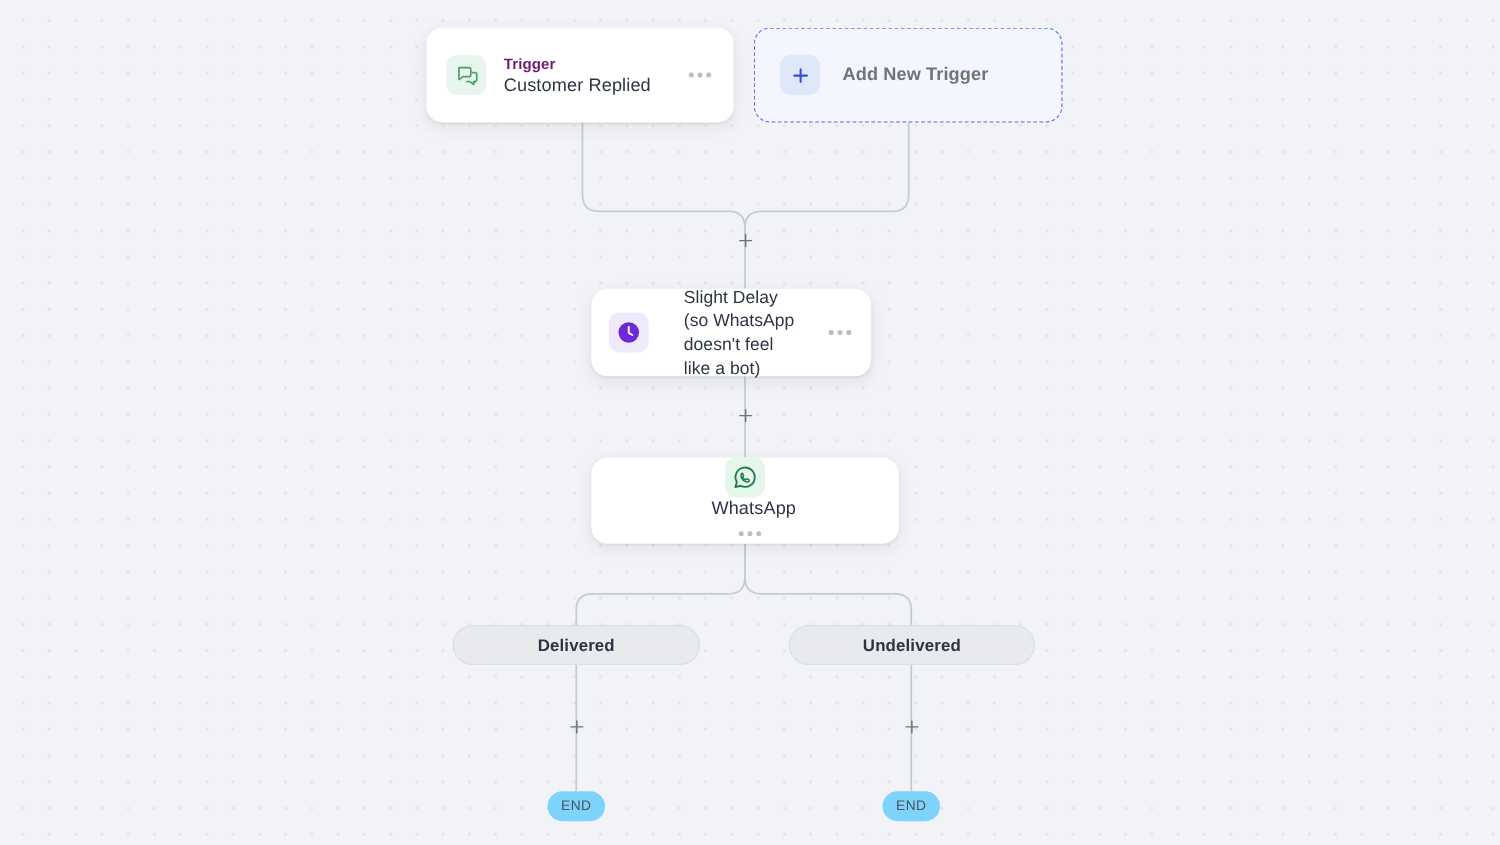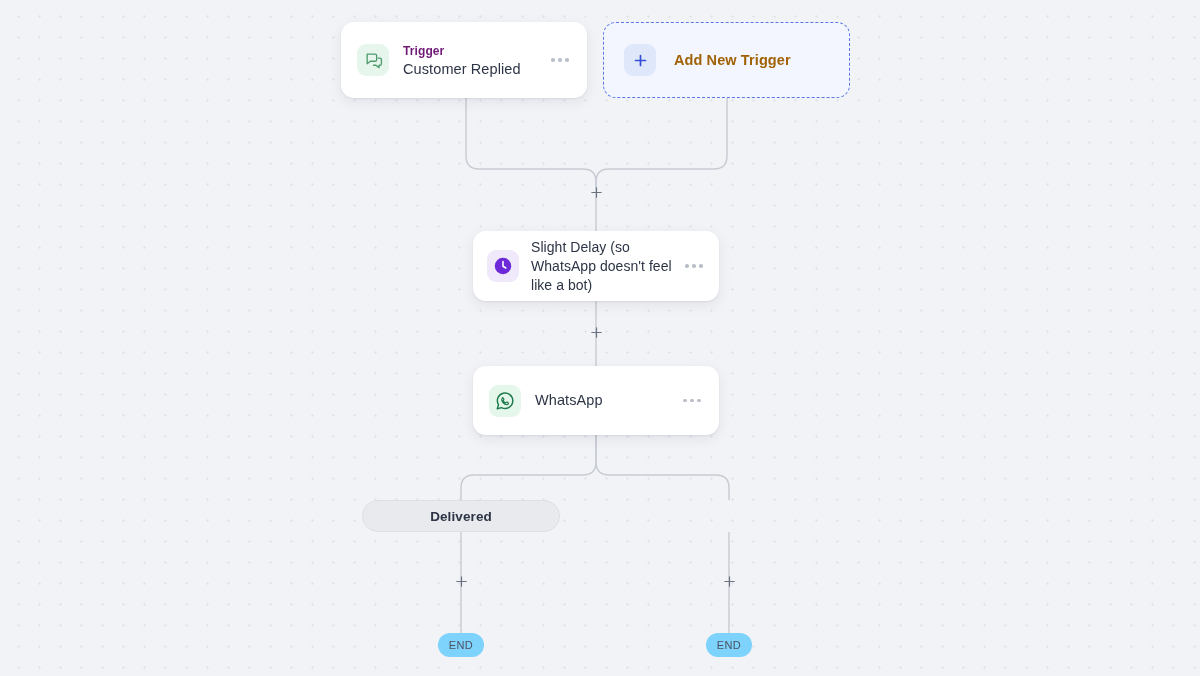--- a/index.html
+++ b/index.html
@@ -130,34 +130,35 @@
     flex: 0 0 32px;
     display: flex;
     align-items: center;
     justify-content: center;
   }
   #add-trigger .plus-tile svg { display: block; }
   .add-label {
     margin-left: 18px;
     font-size: 14.5px;
     font-weight: bold;
-    color: #a16207;
+    color: #737373;
     letter-spacing: .1px;
   }
 
   #delay-card {
     left: 473px; top: 231px;
-    width: 246px; height: 70px;
+    width: 224px; height: 70px;
     padding: 12px 14px;
+    gap: 16px;
   }
   #delay-card .card-text { margin-left: 12px; }
 
   #whatsapp-card {
     left: 473px; top: 366px;
-    width: 246px; height: 69px;
+    width: 246px; height: 69px; flex-direction: column;
   }
 
   
   .branch-pill {
     position: absolute;
     height: 32px;
     background: #e8eaee;
     border: 1px solid #dcdfe5;
     border-radius: 16px;
     display: flex;
@@ -282,20 +283,23 @@
     <span class="dots">
       <i></i>
         <i></i>
         <i></i>
     </span>
   </div>
 
   <div class="branch-pill" id="pill-delivered">
     <span>Delivered</span>
   </div>
+  <div class="branch-pill" id="pill-undelivered">
+    <span>Undelivered</span>
+  </div>
 
   <div class="end-pill" id="end-left">
     <span>END</span>
   </div>
   <div class="end-pill" id="end-right">
     <span>END</span>
   </div>
 
   <div class="wire-plus" id="plus-1">
     <svg width="15" height="15" viewBox="0 0 24 24" fill="none" stroke="#6b7280" stroke-width="1.9" stroke-linecap="round">

